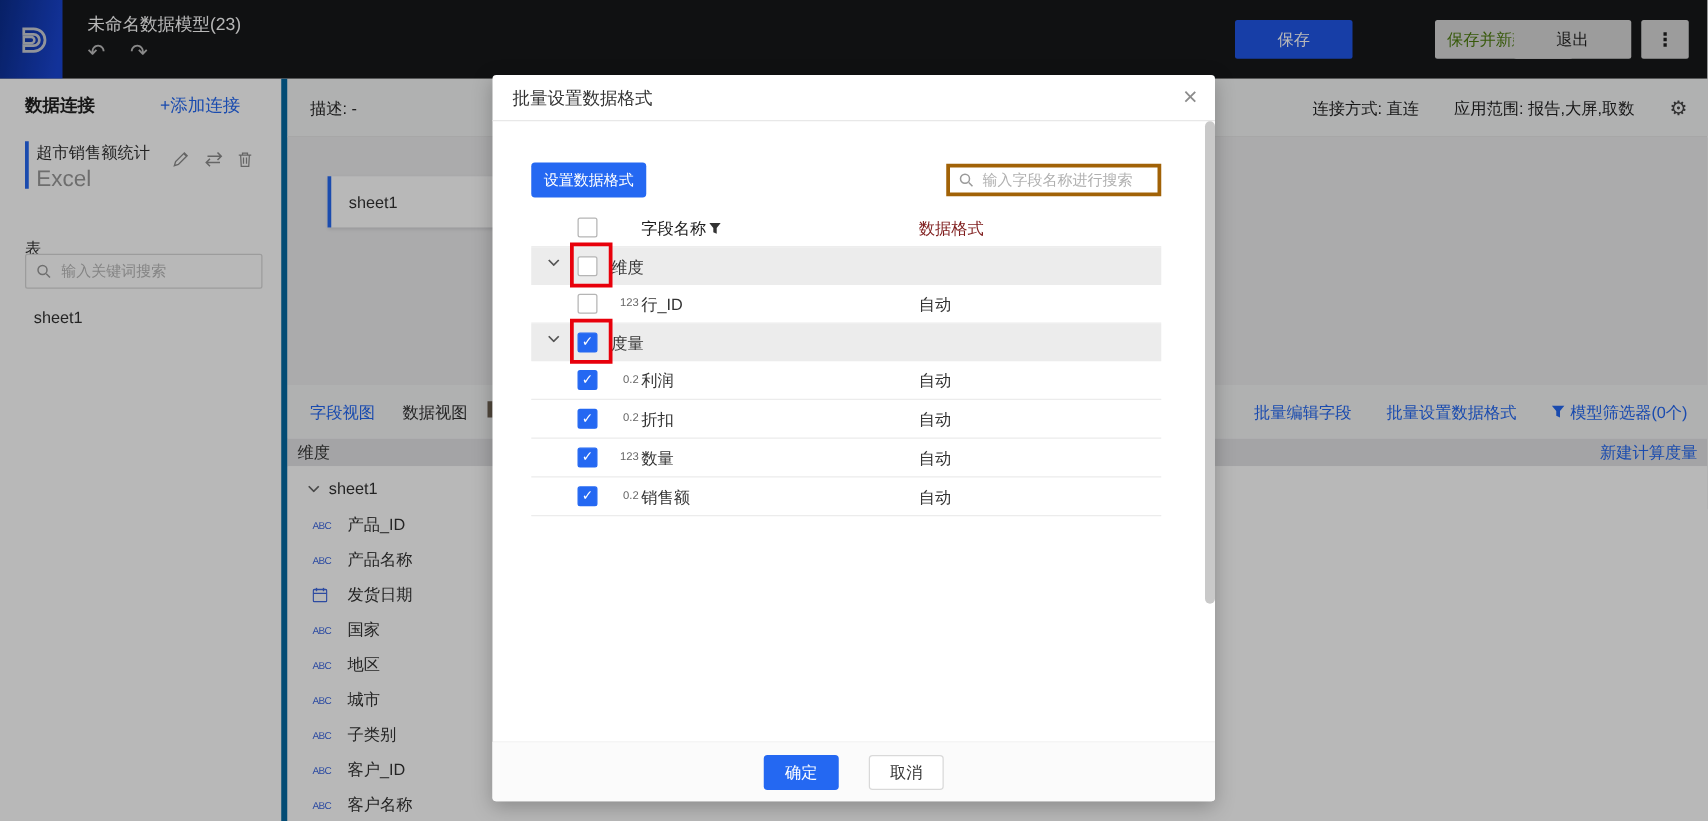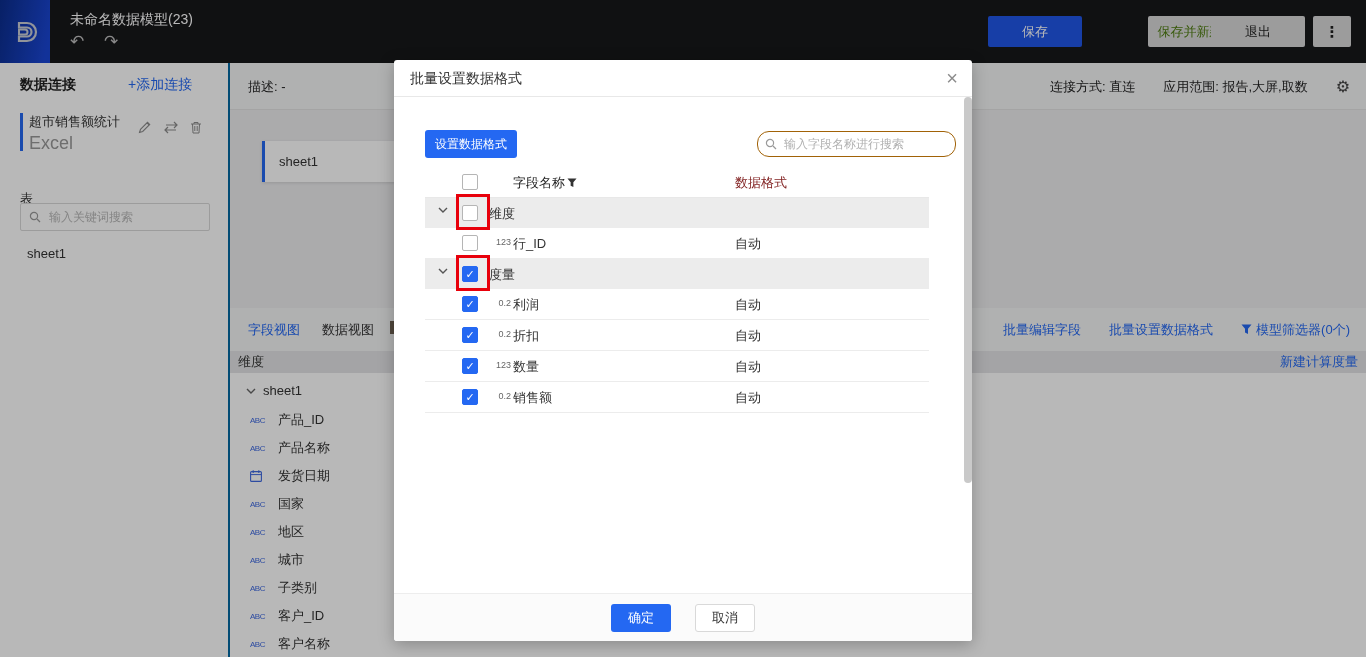--- a/index.html
+++ b/index.html
@@ -15,21 +15,21 @@
   .undo-redo{position:absolute;top:33px;color:#bfbfbf;font-size:17px;line-height:17px;cursor:pointer;}
   #undo{left:70px;} #redo{left:104px;}
   .hbtn{position:absolute;top:16px;height:31px;border:none;border-radius:2px;
         font-size:13px;font-family:inherit;cursor:pointer;display:flex;align-items:center;justify-content:center;}
   #btn-save{left:988px;width:94px;background:#2156e8;color:#fff;}
   #btn-save-new{left:1148px;width:110px;background:#d9d9d9;color:#4d7c0f;}
   #btn-exit{left:1211px;width:94px;background:#d9d9d9;color:#1f1f1f;}
   #btn-more{left:1313px;width:38px;background:#d9d9d9;color:#1f1f1f;font-size:15px;font-weight:bold;}
   
   #sidebar{position:absolute;left:0;top:63px;width:230px;height:594px;background:#ffffff;
-           border-right:2px solid #0369a1;box-sizing:border-box;}
+           border-right:5px solid #0369a1;box-sizing:border-box;}
   #sb-head{position:absolute;left:0;top:0;width:100%;height:42px;}
   #sb-title{position:absolute;left:20px;top:13px;font-size:14px;color:#1f1f1f;font-weight:bold;}
   #sb-add{position:absolute;left:128px;top:13px;font-size:14px;color:#2468f2;cursor:pointer;}
   #conn-item{position:absolute;left:0;top:48px;width:230px;height:44px;}
   #conn-bar{position:absolute;left:20px;top:2px;width:3px;height:38px;background:#2468f2;}
   #conn-name{position:absolute;left:29px;top:2px;font-size:13px;color:#333;}
   #conn-type{position:absolute;left:29px;top:22px;font-size:18px;color:#999;}
   .conn-ic{position:absolute;top:10px;color:#8c8c8c;cursor:pointer;line-height:0;}
   #ic-edit{left:138px;} #ic-swap{left:163px;} #ic-del{left:190px;}
   #tables-label{position:absolute;left:20px;top:127px;font-size:13px;color:#333;}
@@ -75,22 +75,22 @@
   .fl-label{font-size:13px;color:#333;margin-left:4px;}
   
   #overlay{position:absolute;left:0;top:0;width:1366px;height:657px;background:rgba(0,0,0,0.28);z-index:50;}
   #modal{position:absolute;left:394px;top:60px;width:578px;height:581px;background:#ffffff;z-index:100;
          border-radius:3px;box-shadow:0 4px 16px rgba(0,0,0,.25);}
   #modal-header{position:absolute;left:0;top:0;width:100%;height:37px;border-bottom:1px solid #e8e8e8;box-sizing:border-box;}
   #modal-title{position:absolute;left:16px;top:10px;font-size:14px;color:#333;}
   #modal-close{position:absolute;right:14px;top:6px;font-size:20px;color:#8c8c8c;cursor:pointer;line-height:24px;}
   #btn-setfmt{position:absolute;left:31px;top:70px;width:92px;height:28px;background:#2468f2;color:#ffffff;
               border:none;border-radius:3px;font-size:12px;font-family:inherit;cursor:pointer;}
-  #modal-search{position:absolute;left:363px;top:71px;width:199px;height:26px;border:1px solid #a16207;
-                border-radius:12px;box-sizing:border-box;display:flex;align-items:center;background:#fff;}
+  #modal-search{position:absolute;left:363px;top:71px;width:172px;height:26px;border:3px solid #a16207;
+                border-radius:0;box-sizing:border-box;display:flex;align-items:center;background:#fff;}
   #modal-search svg{margin:0 5px 0 7px;}
   #modal-search input{border:none;outline:none;flex:1;font-size:12px;font-family:inherit;color:#333;min-width:0;background:transparent;}
   #modal-search input::placeholder{color:#b0b0b0;}
   #modal-table{position:absolute;left:31px;top:107px;width:504px;}
   .trow{position:relative;height:30px;}
   #thead{border-bottom:1px solid #e8e8e8;}
   .trow.field{border-bottom:1px solid #ececec;}
   .trow.group{background:#ececec;}
   .cb{position:absolute;left:37px;top:7px;width:16px;height:16px;border:1px solid #b5b5b5;border-radius:2px;
       background:#fff;box-sizing:border-box;cursor:pointer;}

